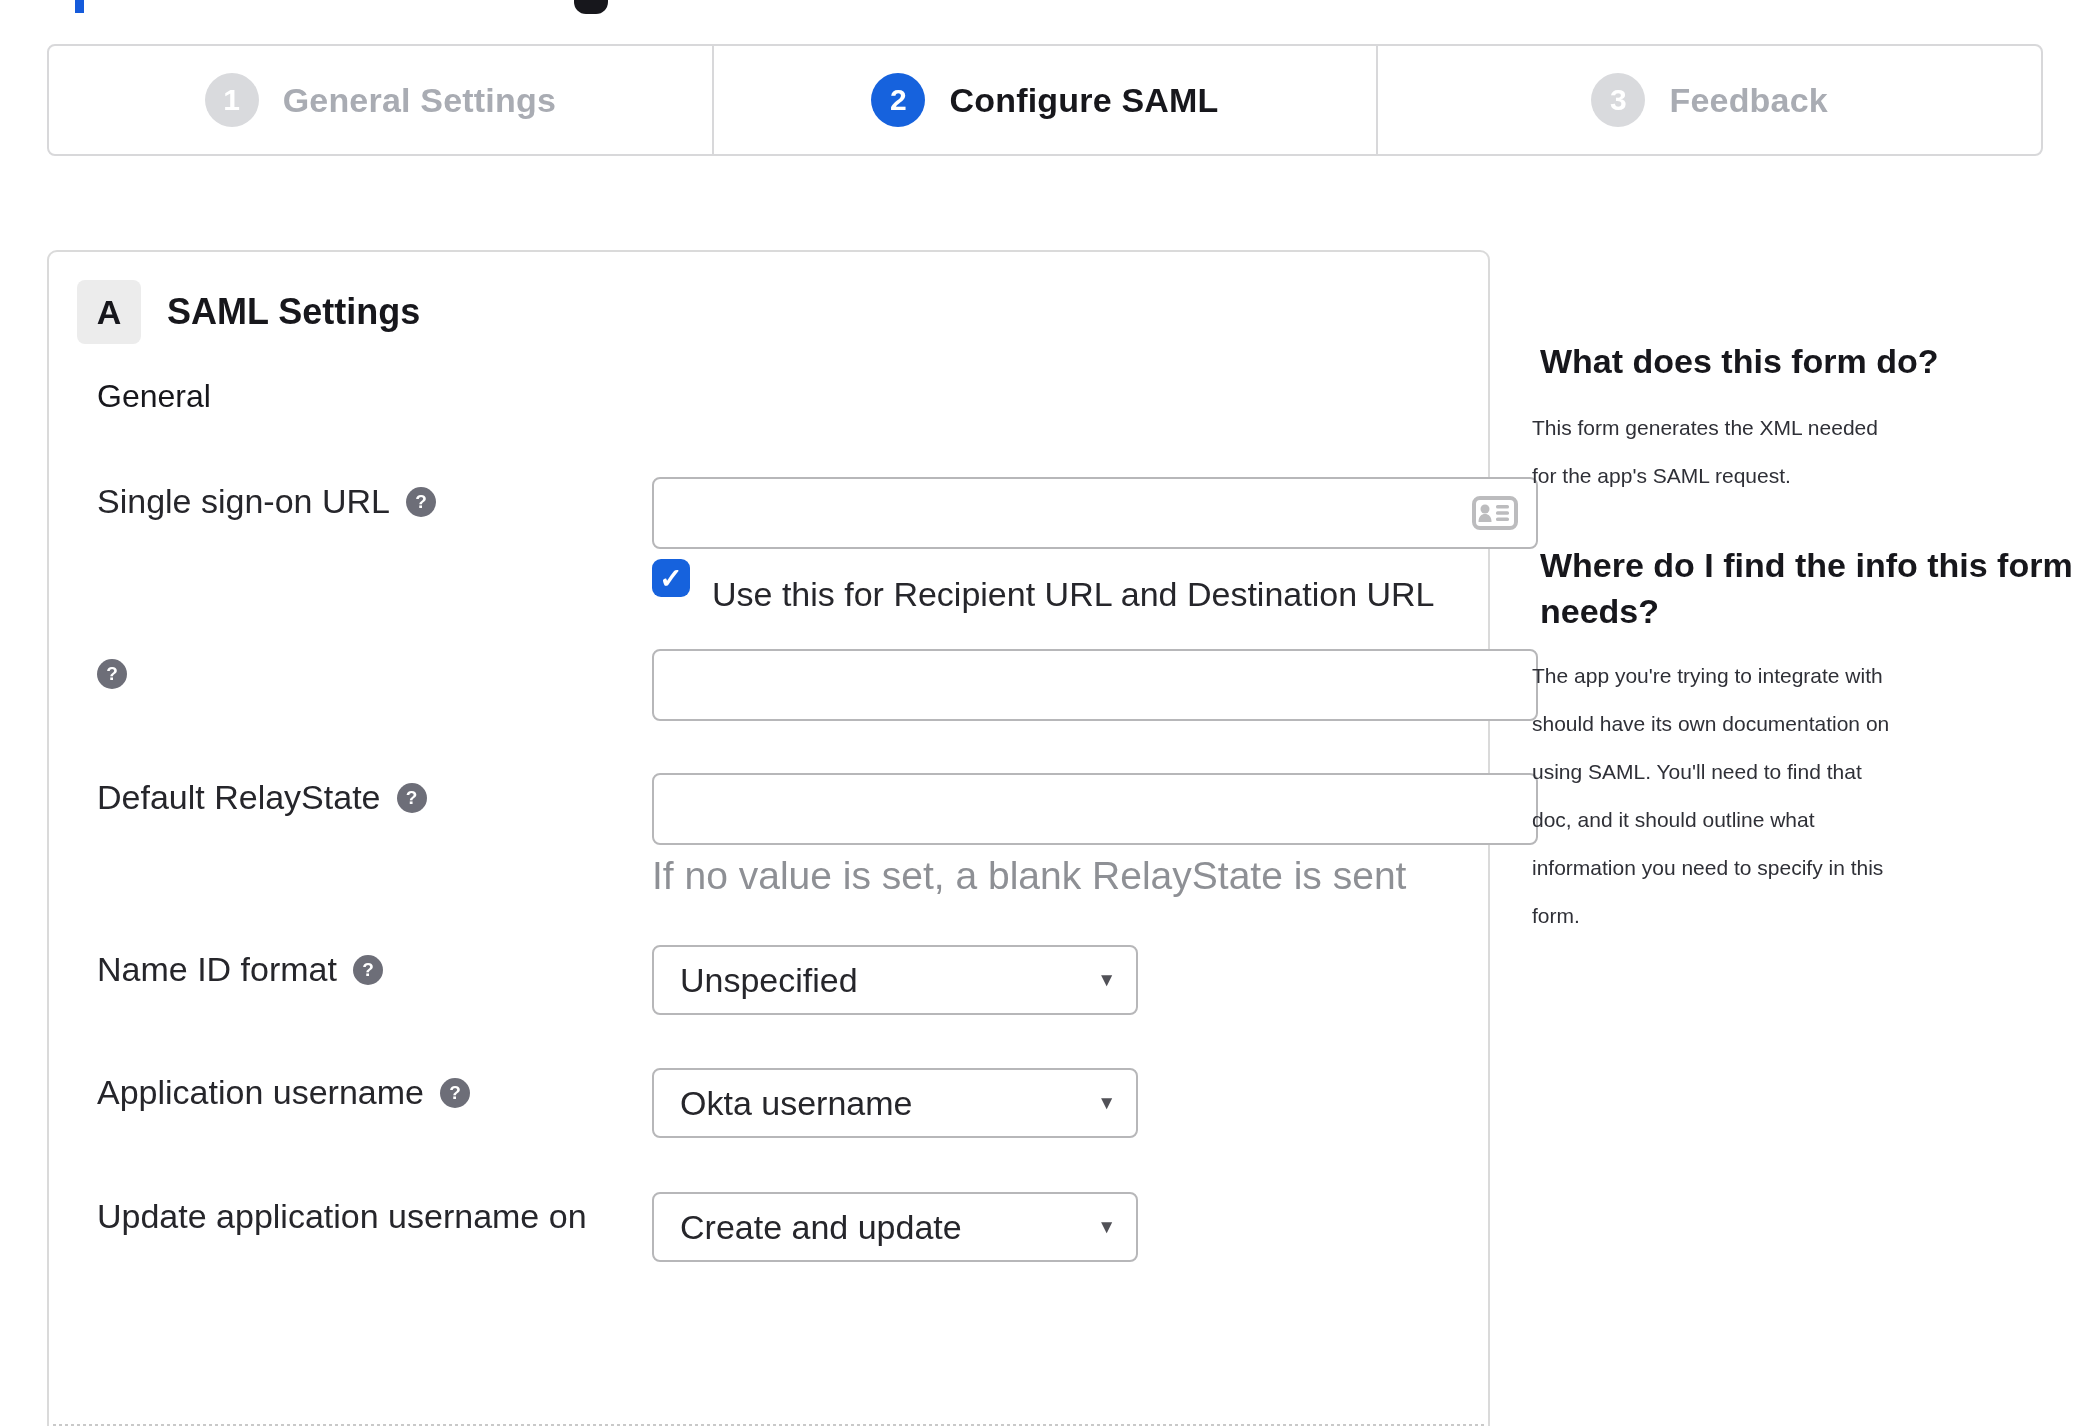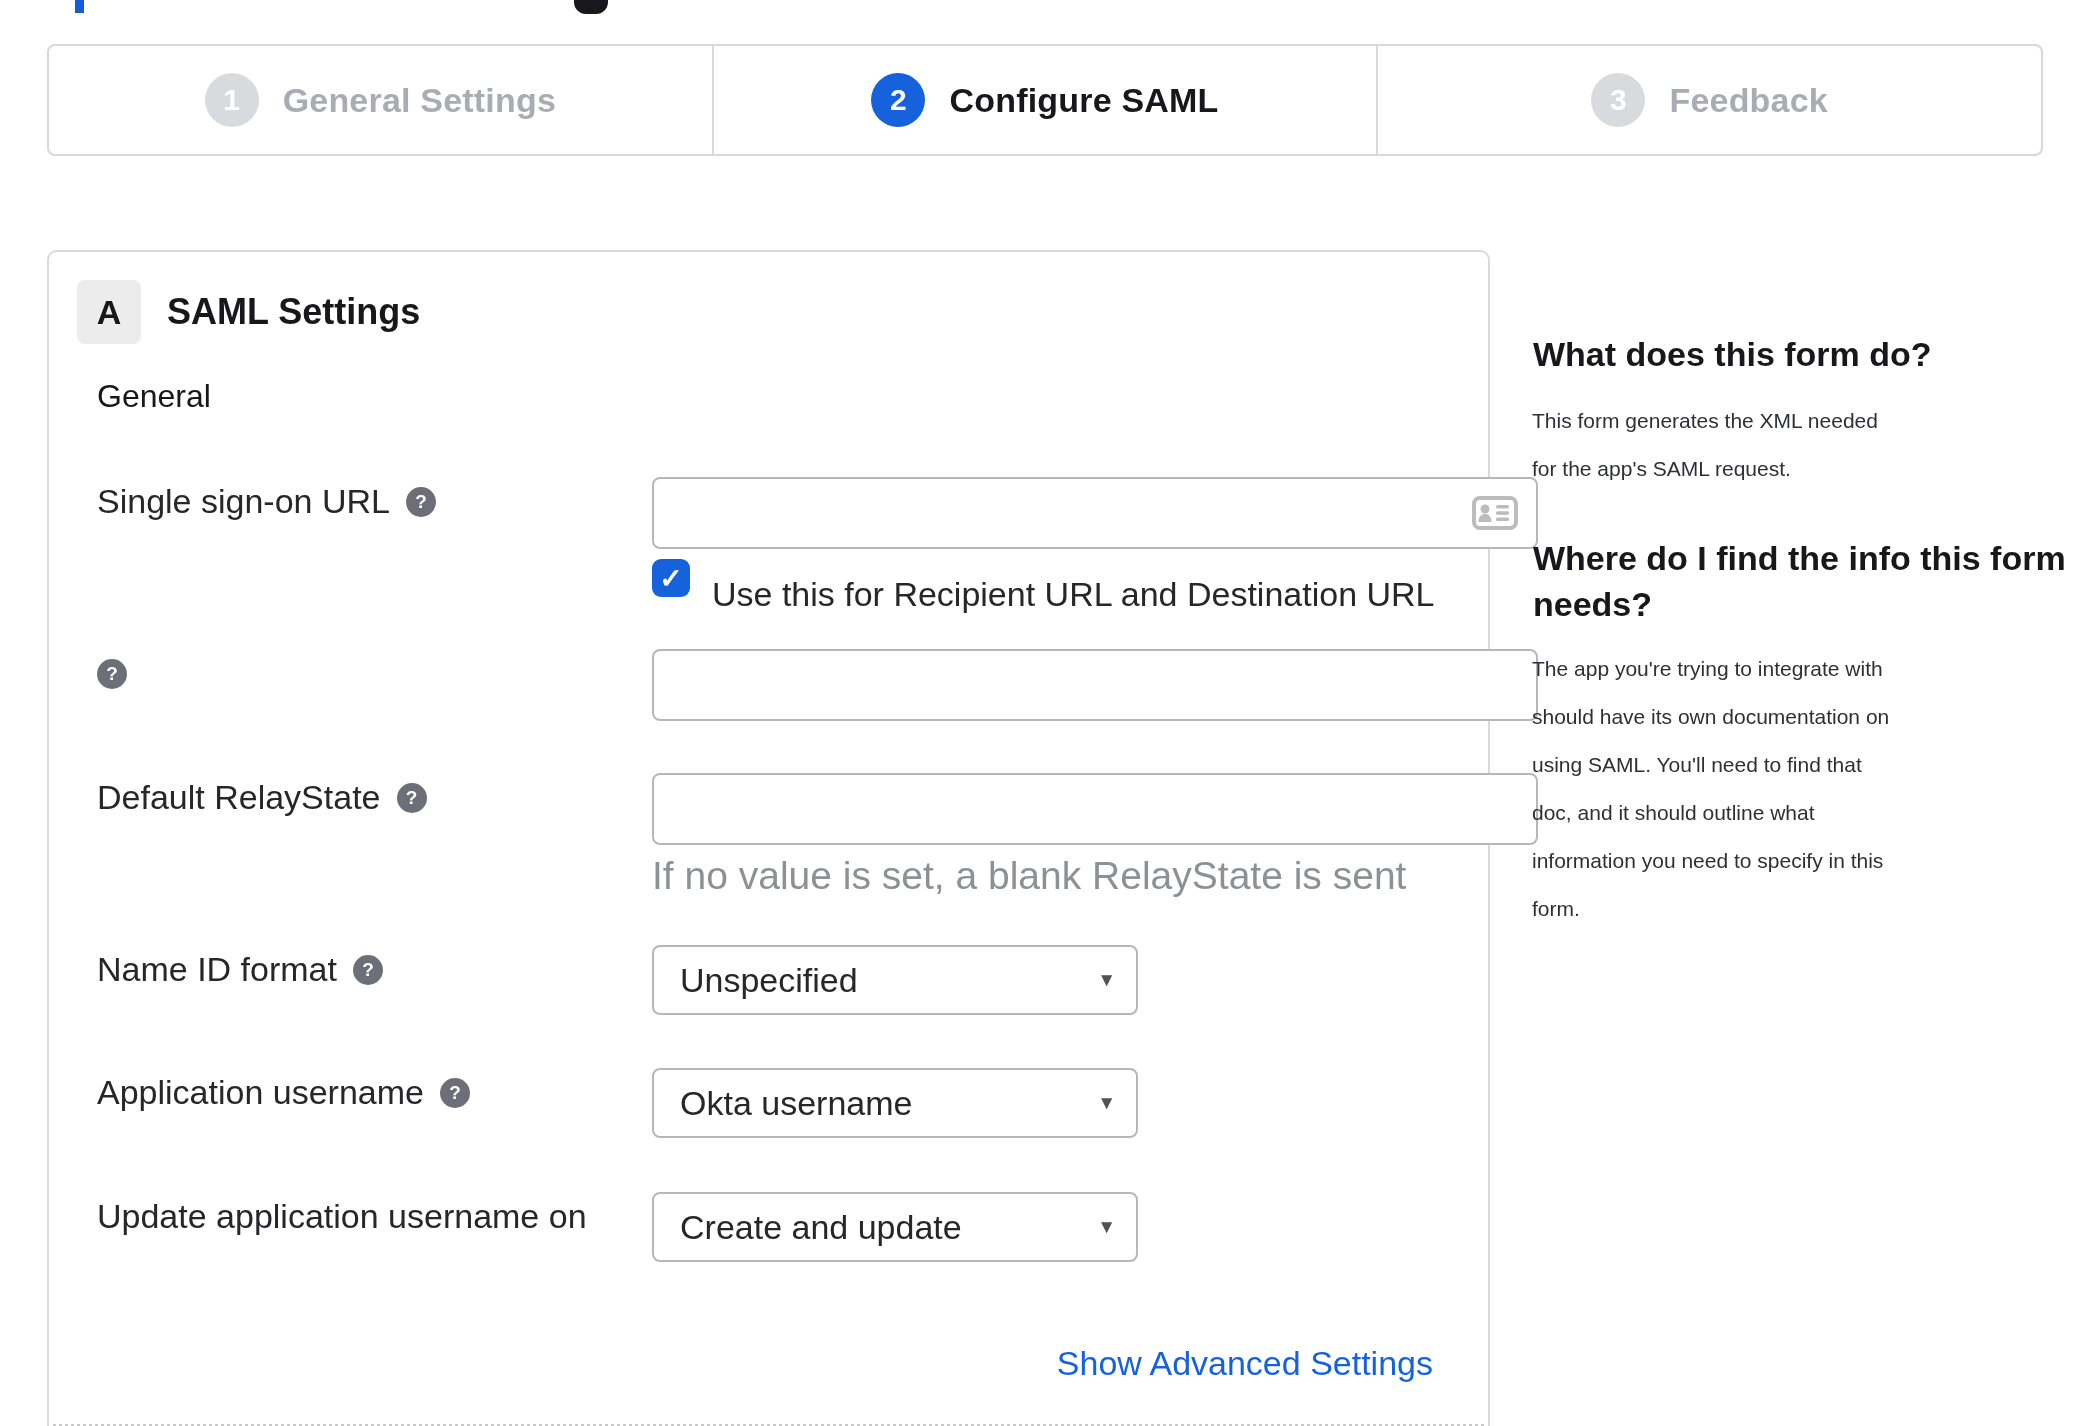--- a/index.html
+++ b/index.html
@@ -87,21 +87,21 @@
   .hint{position:absolute;left:555px;top:81px;font-size:39px;color:#8e9095;}
 
   .advanced-link{
     position:absolute;top:1092px;right:55px;font-size:34px;color:#1662dd;
     text-decoration:none;cursor:pointer;font-weight:400;
   }
   .dotted-divider{position:absolute;left:4px;right:4px;top:1172px;border-top:3px dotted #c9c9c9;}
 
   
   .sidebar{position:absolute;left:1532px;top:330px;width:560px;}
-  .sb-heading{font-size:34px;font-weight:700;color:#17171c;line-height:46px;margin:1px;white-space:pre-line;}
+  .sb-heading{font-size:34px;font-weight:700;color:#17171c;line-height:46px;margin:8px;white-space:pre-line;}
   .sb-body{font-size:21px;color:#2f3037;line-height:48px;margin:0;white-space:pre-line;}
   .sb-body.first{margin-top:20px;}
   .sb-heading.second{margin-top:42px;}
   .sb-body.second{margin-top:18px;}
 </style>
 </head>
 <body>
 
 <div class="frag-blue"></div>
 <div class="frag-black"></div>
@@ -200,21 +200,20 @@
   <div class="form-row row6">
     <div class="f-label">
       <span>Update application username on</span>
     </div>
     <div class="control select">
       <span>Create and update</span>
       <span class="caret">▼</span>
     </div>
   </div>
 
-  <a class="advanced-link">Show Advanced Settings</a>
 
   <div class="dotted-divider"></div>
 </div>
 
 <div class="sidebar">
   <p class="sb-heading">What does this form do?</p>
   <p class="sb-body first">This form generates the XML needed
 for the app's SAML request.</p>
   <p class="sb-heading second">Where do I find the info this form
 needs?</p>

